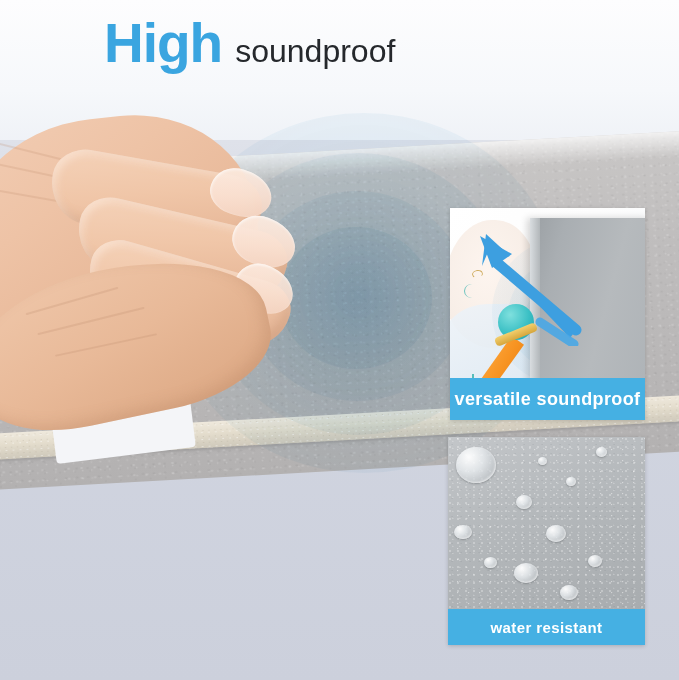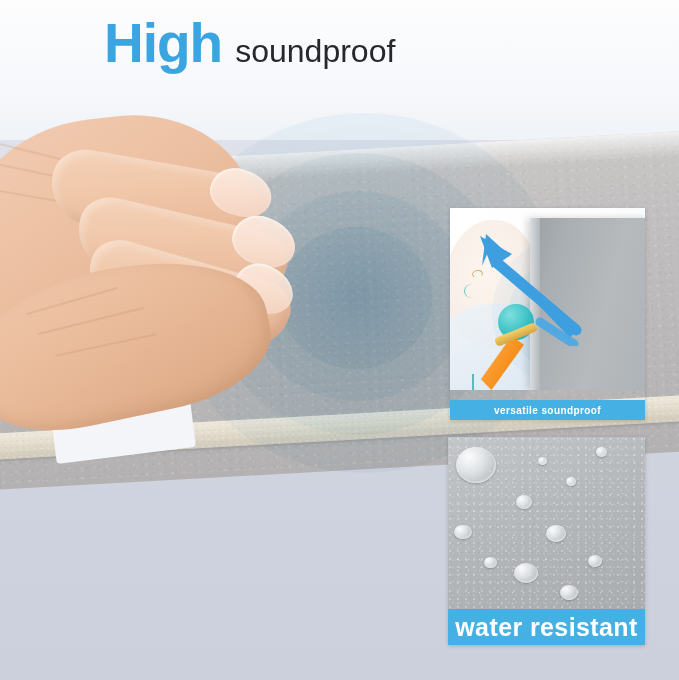--- a/index.html
+++ b/index.html
@@ -144,21 +144,21 @@
     background:#45b0e3; color:#ffffff;
     font-weight:bold; text-align:center;
     display:flex; align-items:center; justify-content:center;
     letter-spacing:.4px;
   }
 
   
   #panel-soundproof { left:450px; top:208px; width:195px; height:212px;
     box-shadow:0 1px 4px rgba(0,0,0,.18); }
   #panel-soundproof .panel-img { height:182px; background:#ffffff; }
-  #panel-soundproof .caption { height:20px; font-size:10px; }
+  #panel-soundproof .caption { height:42px; font-size:18px; }
   .sp-bg {
     position:absolute; inset:0;
     background:linear-gradient(135deg,#ffffff 0%,#fdfdfd 40%,#f2f6fa 100%);
   }
   .sp-face {
     position:absolute; left:-6px; top:12px; width:96px; height:128px;
     background:radial-gradient(ellipse at 45% 40%, #fdf3ec 0%, #f7ece4 55%, #eee4dc 100%);
     border-radius:50% 46% 48% 52% / 54% 52% 46% 44%;
     opacity:.85;
   }
@@ -208,21 +208,21 @@
     position:absolute; left:-4px; top:70px; width:74px; height:34px;
     border:2px solid #3fb5b0; border-top:none; border-right:none;
     border-radius:0 0 60% 60%; opacity:.85;
   }
 
   
   #panel-water { left:448px; top:437px; width:197px; height:208px;
     box-shadow:0 1px 4px rgba(0,0,0,.18); }
   #panel-water .panel-img { height:172px;
     background:linear-gradient(160deg,#c3c6c9 0%,#b4b8bb 45%,#a8acaf 100%); }
-  #panel-water .caption { height:36px; font-size:25px; }
+  #panel-water .caption { height:36px; font-size:15px; }
   .wr-tex {
     position:absolute; inset:0;
     background-image:
       radial-gradient(circle 1.6px at 25% 25%, rgba(255,255,255,.75), transparent 70%),
       radial-gradient(circle 1.3px at 70% 60%, rgba(255,255,255,.55), transparent 70%),
       radial-gradient(circle 1.1px at 45% 80%, rgba(90,95,100,.35), transparent 70%),
       radial-gradient(circle 1.4px at 88% 15%, rgba(255,255,255,.6), transparent 70%);
     background-size:8px 8px,7px 7px,9px 9px,11px 11px;
   }
   .drop {

